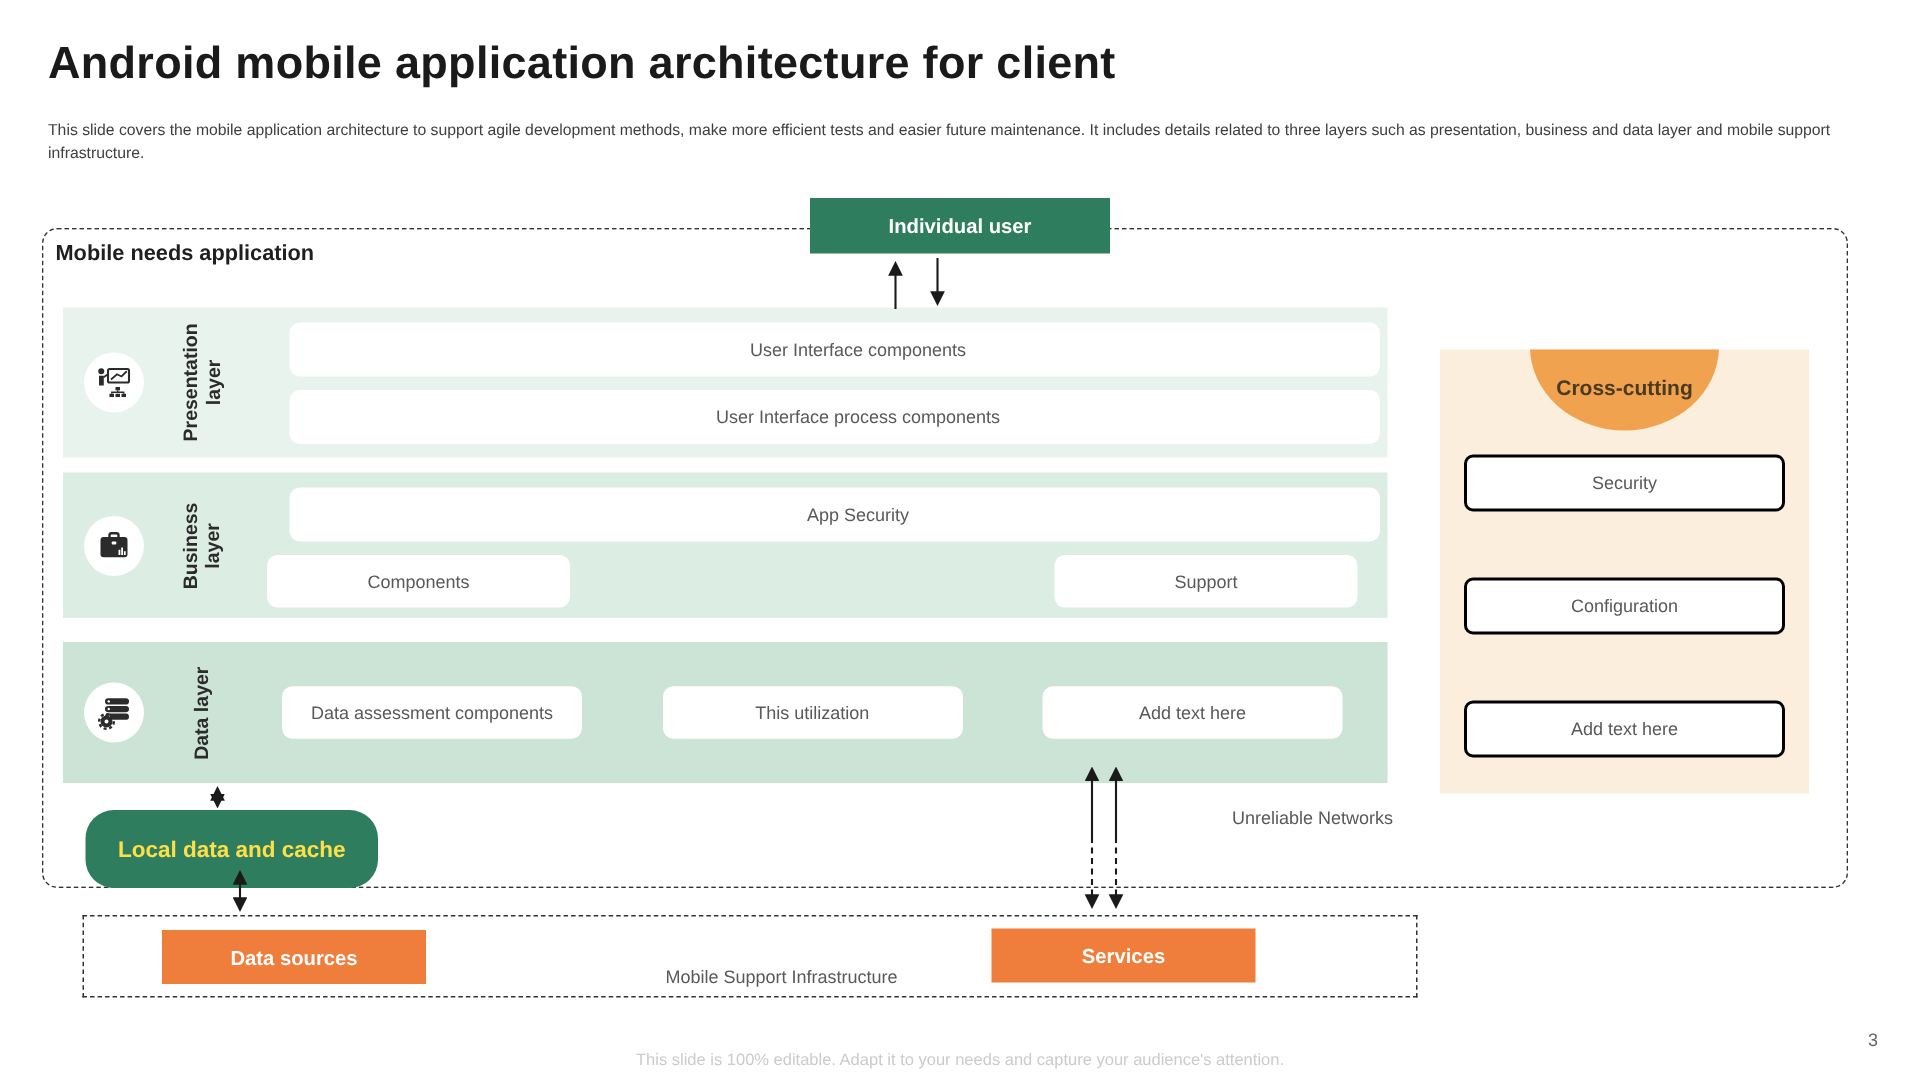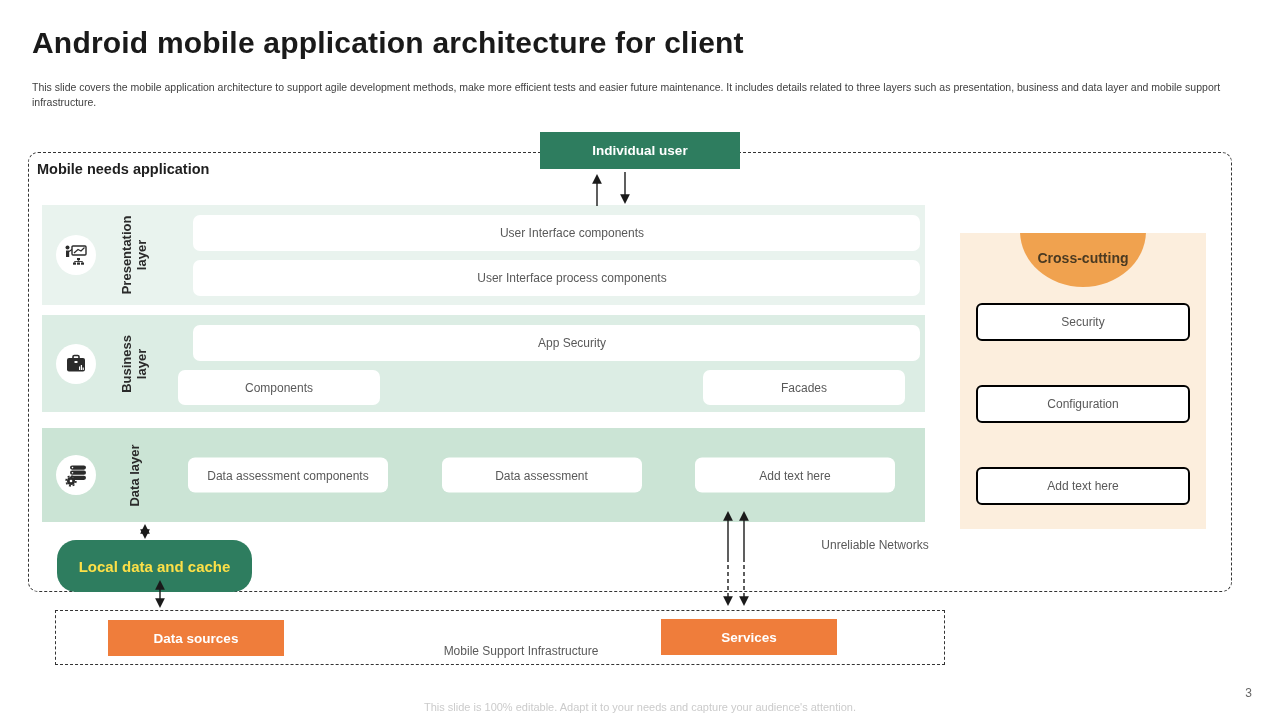--- a/index.html
+++ b/index.html
@@ -173,21 +173,21 @@
         <rect x="18.6" y="15.5" width="1.2" height="2.5" fill="#ffffff"></rect>
       </svg>
     </div>
     <div class="layer-label-wrap">
       <div class="layer-label lbl-business">Business layer</div>
     </div>
     <div class="band-content">
       <div class="wbox row-full rowp1">App Security</div>
       <div class="row-split">
         <div class="wbox">Components</div>
-        <div class="wbox">Facades</div>
+        <div class="wbox">Support</div>
       </div>
     </div>
   </div>
 
   <div class="band band-data">
     <div class="layer-icon-circle">
       <svg class="icon" width="24" height="24" viewBox="0 0 24 24">
         <rect x="6" y="2.5" width="16" height="4.2" rx="2.1" fill="#2b2b2b"></rect>
         <rect x="6" y="7.6" width="16" height="4.2" rx="2.1" fill="#2b2b2b"></rect>
         <rect x="6" y="12.7" width="16" height="4.2" rx="2.1" fill="#2b2b2b"></rect>
@@ -198,21 +198,21 @@
         <circle cx="7" cy="18" r="4.9" fill="none" stroke="#2b2b2b" stroke-width="1.6" stroke-dasharray="2 1.8"></circle>
         <circle cx="7" cy="18" r="1.3" fill="#ffffff"></circle>
       </svg>
     </div>
     <div class="layer-label-wrap">
       <div class="layer-label lbl-data">Data layer</div>
     </div>
     <div class="band-content">
       <div class="row-data">
         <div class="wbox">Data assessment components</div>
-        <div class="wbox">Data assessment</div>
+        <div class="wbox">This utilization</div>
         <div class="wbox">Add text here</div>
       </div>
     </div>
   </div>
 
   <div class="cross-panel">
     <div class="cross-circle"></div>
     <div class="cross-title">Cross-cutting</div>
     <div class="cross-item ci0">Security</div>
     <div class="cross-item ci1">Configuration</div>

